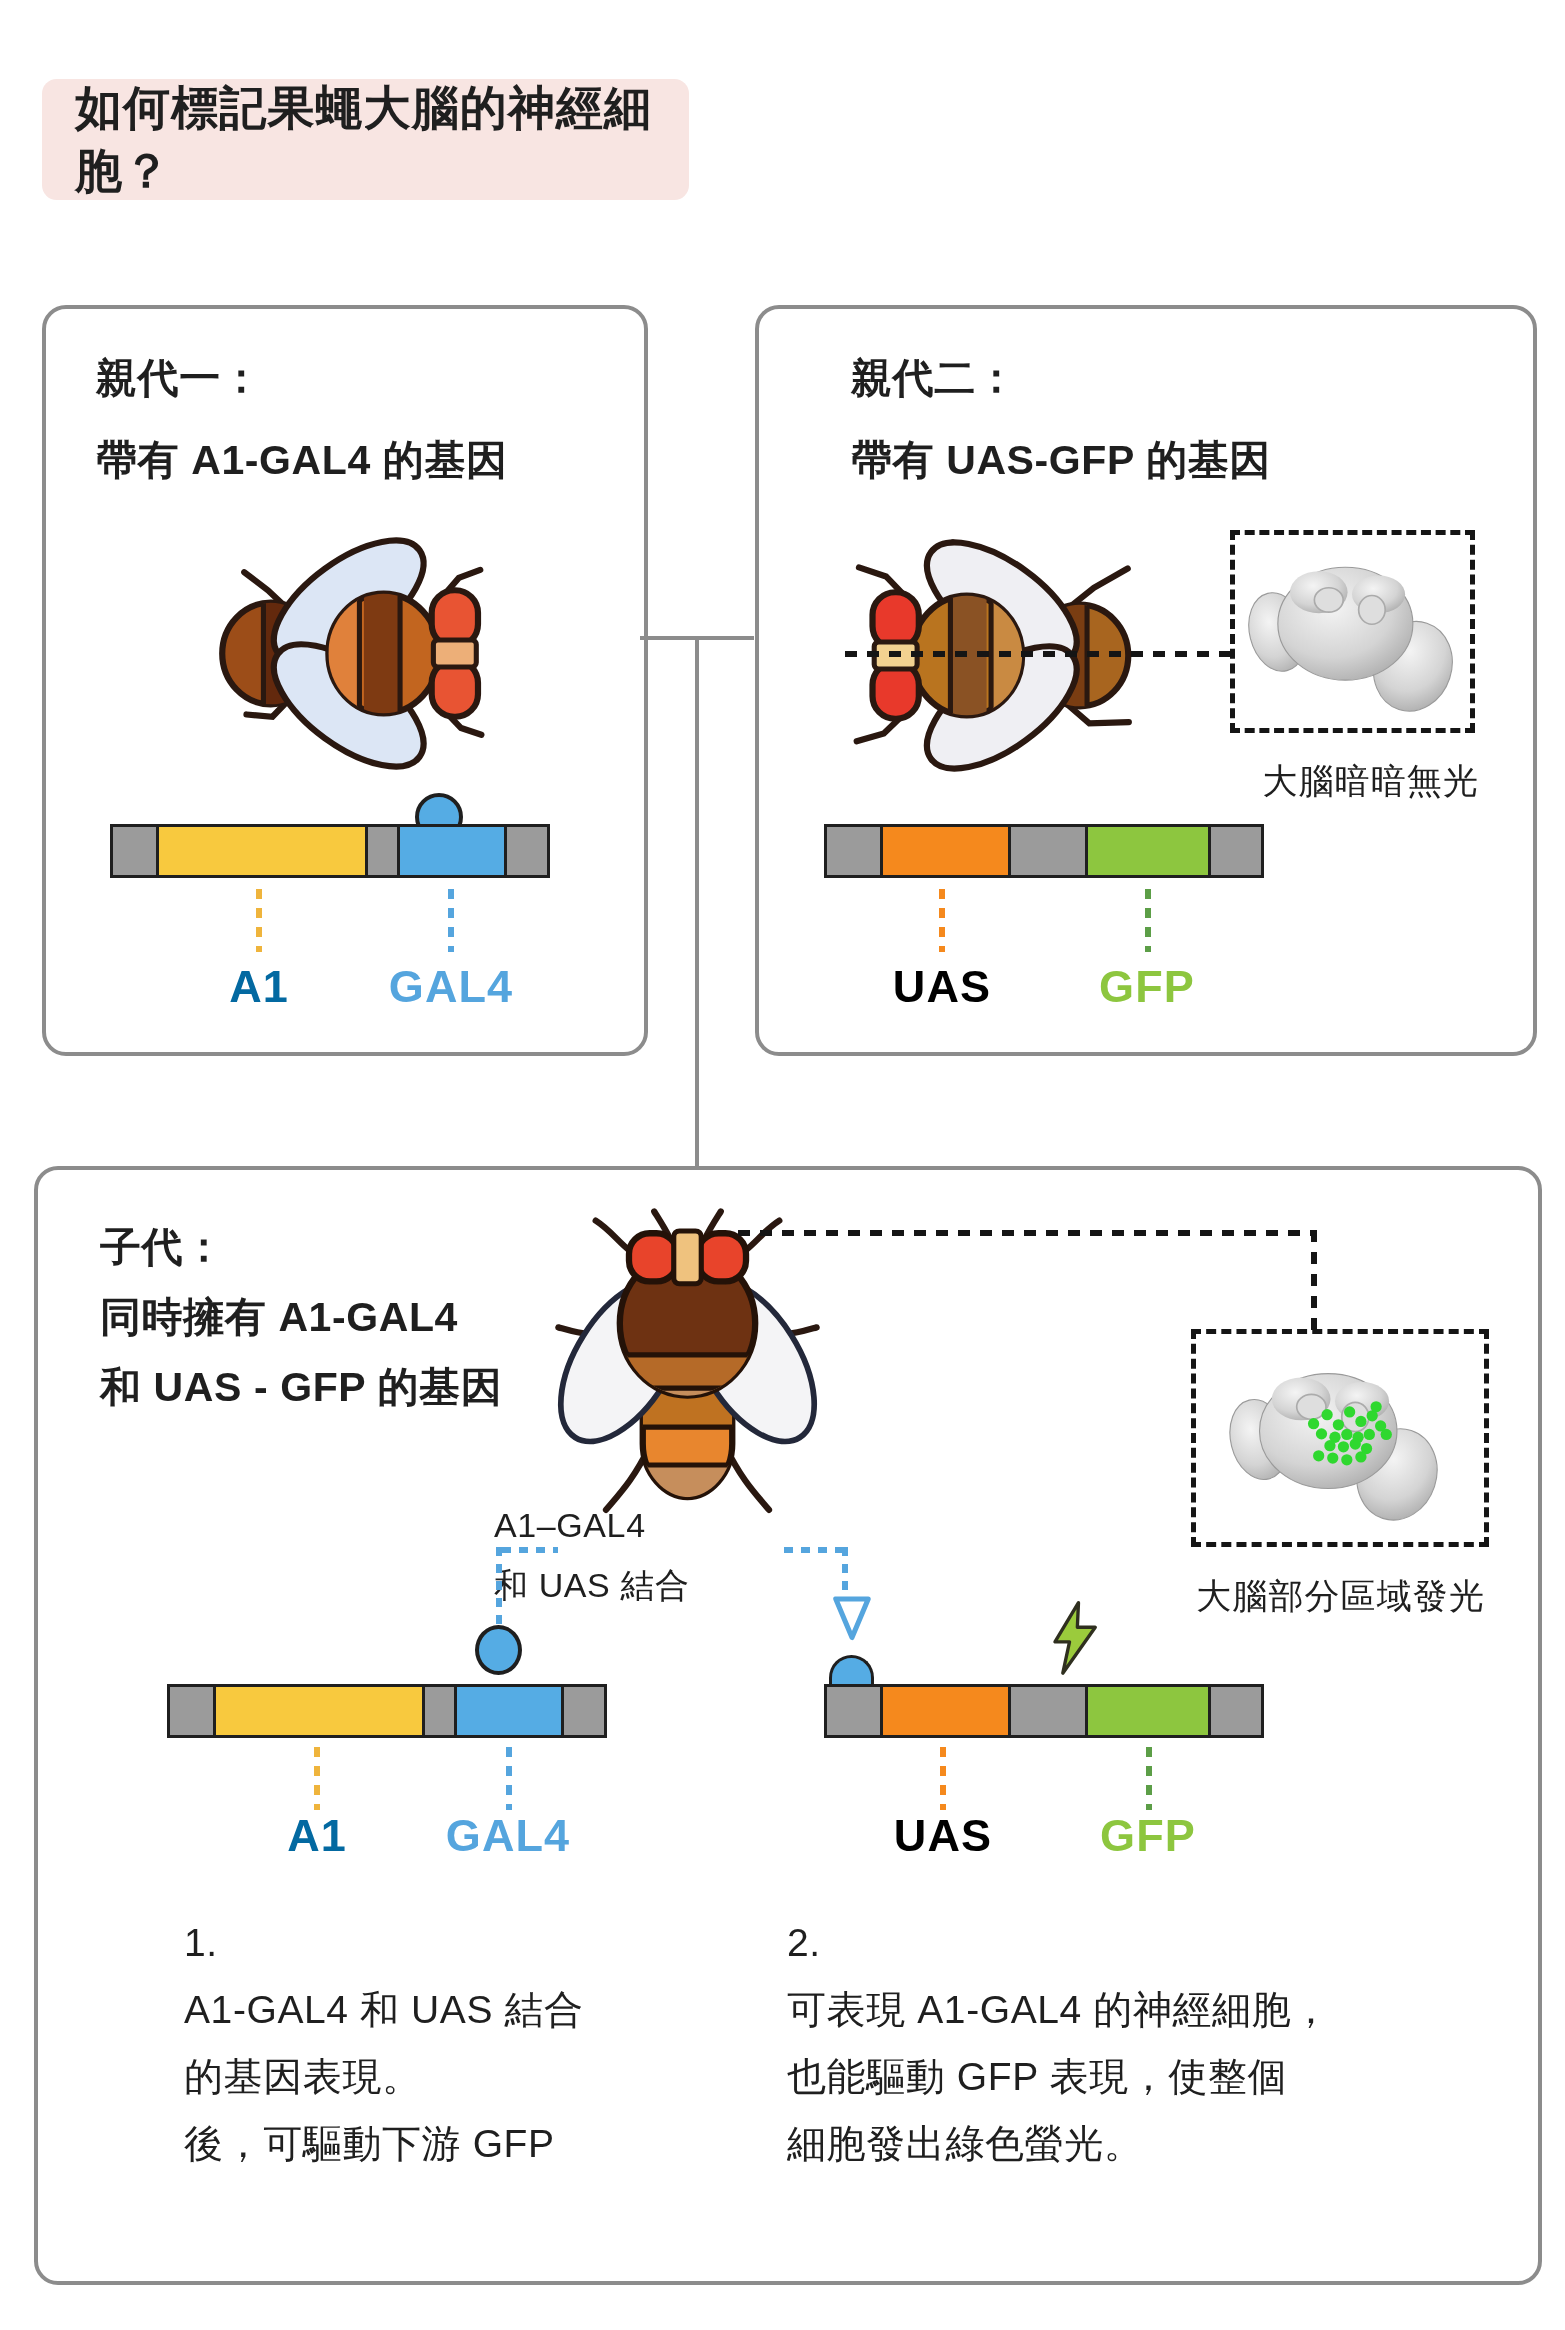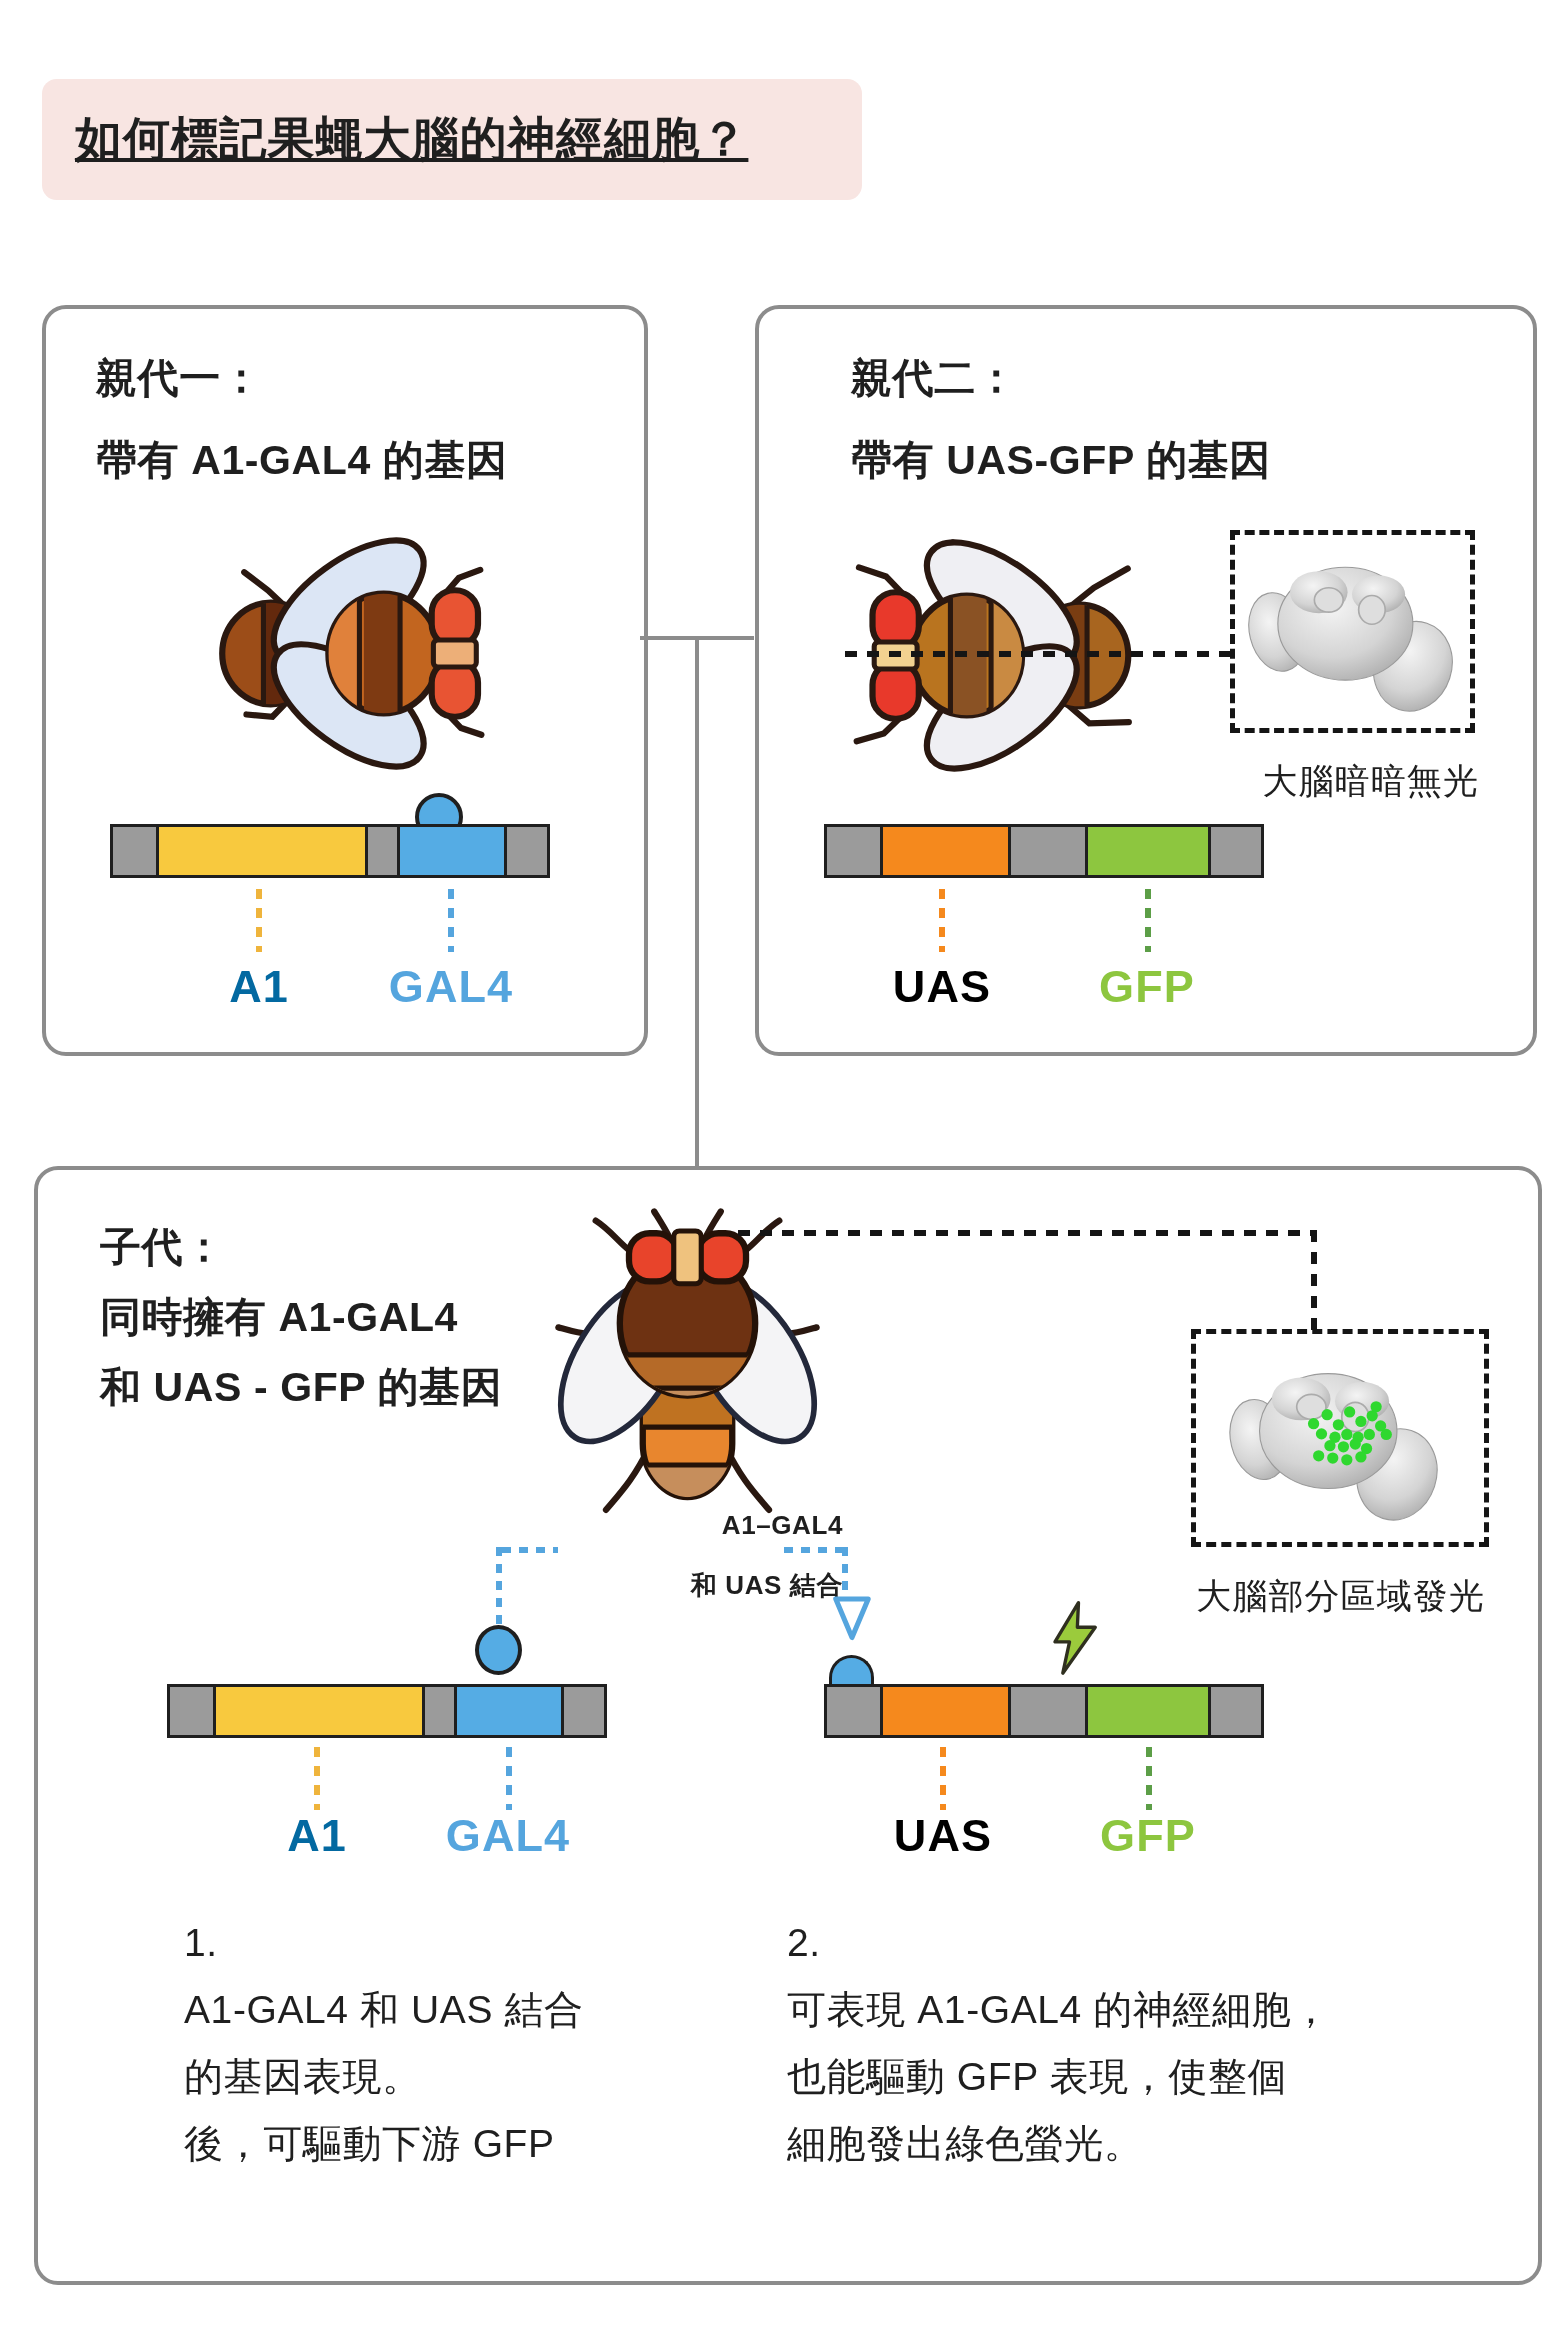--- a/index.html
+++ b/index.html
@@ -1,19 +1,19 @@
 <!DOCTYPE html>
 <html style="font-size:9px"><head>
 <meta charset="utf-8">
 <style>
   html,body{margin:0;padding:0;background:#fff;}
   body{width:1566px;height:2330px;position:relative;font-family:"Liberation Sans","DejaVu Sans",sans-serif;color:#1f1f1f;}
   .abs{position:absolute;}
   
-  #title-box{left:42px;top:79px;width:820px;height:121px;background:#F8E5E2;border-radius:14.7px;display:flex;align-items:center;text-decoration:underline;}
+  #title-box{left:42px;top:79px;width:647px;height:121px;background:#F8E5E2;border-radius:14.7px;display:flex;align-items:center;}
   #title-box .t{font-size:47px;font-weight:bold;padding-left:33px;letter-spacing:1.1px;}
   
   .panel{background:#fff;border:4px solid #8C8C8C;border-radius:24px;}
   #parent1-panel{left:42px;top:305px;width:598px;height:743px;}
   #parent2-panel{left:755px;top:305px;width:774px;height:743px;}
   #offspring-panel{left:34px;top:1166px;width:1500px;height:1111px;}
   .connector{background:#8C8C8C;}
   
   .heading{font-size:41px;font-weight:700;line-height:82px;letter-spacing:0.6px;}
   #offspring-heading{line-height:70px;}
@@ -36,21 +36,21 @@
   
   .bdash-h{height:5.6px;background:repeating-linear-gradient(90deg,#55A5DE 0 9px,transparent 9px 17px);}
   .bdash-v{width:5.6px;background:repeating-linear-gradient(180deg,#55A5DE 0 9px,transparent 9px 17px);}
   
   .dash-box{border:5.6px dashed #151515;box-sizing:border-box;}
   .caption{font-size:35px;font-weight:500;text-align:right;white-space:nowrap;letter-spacing:1.1px;}
   
   .gal4-ball{border-radius:50%;background:#55ACE4;border:4px solid #1F1F1F;box-sizing:border-box;}
   #gal4-dome{width:45px;height:30px;background:#55ACE4;border:3.4px solid #1F1F1F;border-bottom:none;border-radius:22.5px 22.5px 0 0;box-sizing:border-box;}
   
-  #binding-label{width:349px;text-align:right;font-size:26px;font-weight:700;line-height:60px;letter-spacing:0.6px;}
+  #binding-label{width:349px;text-align:left;font-size:34px;font-weight:400;line-height:60px;letter-spacing:0.6px;}
   
   .step{font-size:39px;font-weight:500;line-height:67px;letter-spacing:0.6px;}
 </style>
 </head>
 <body>
 
 <div class="abs" id="title-box">
   <div class="t">如何標記果蠅大腦的神經細胞？</div>
 </div>
 

